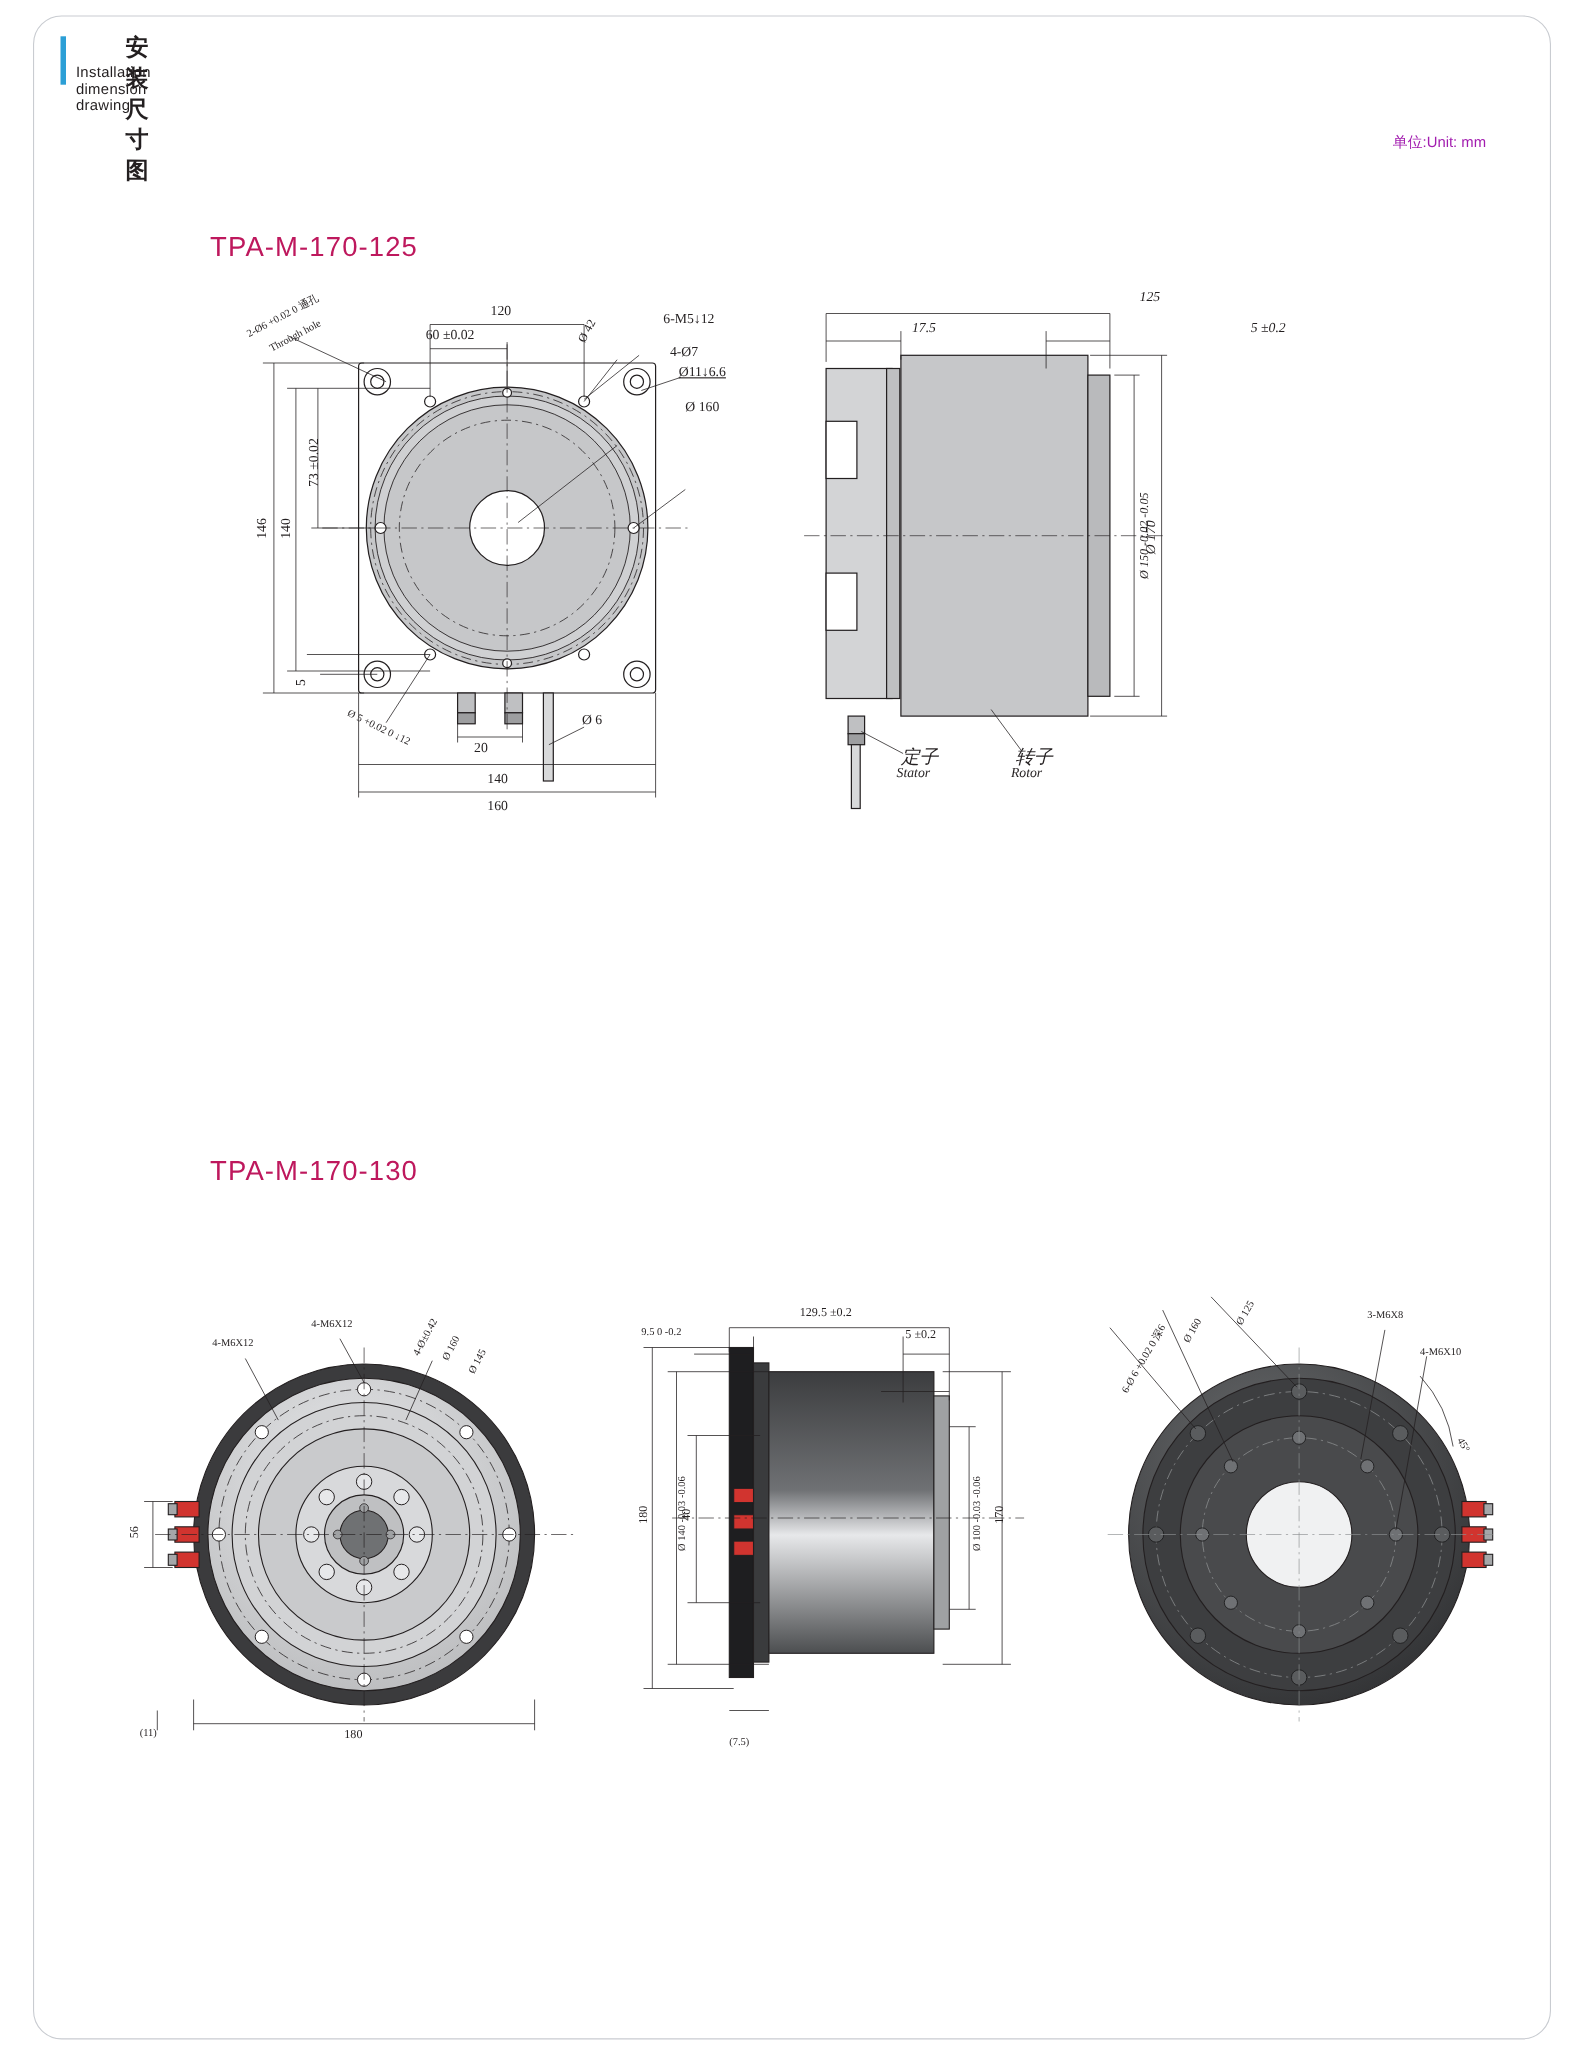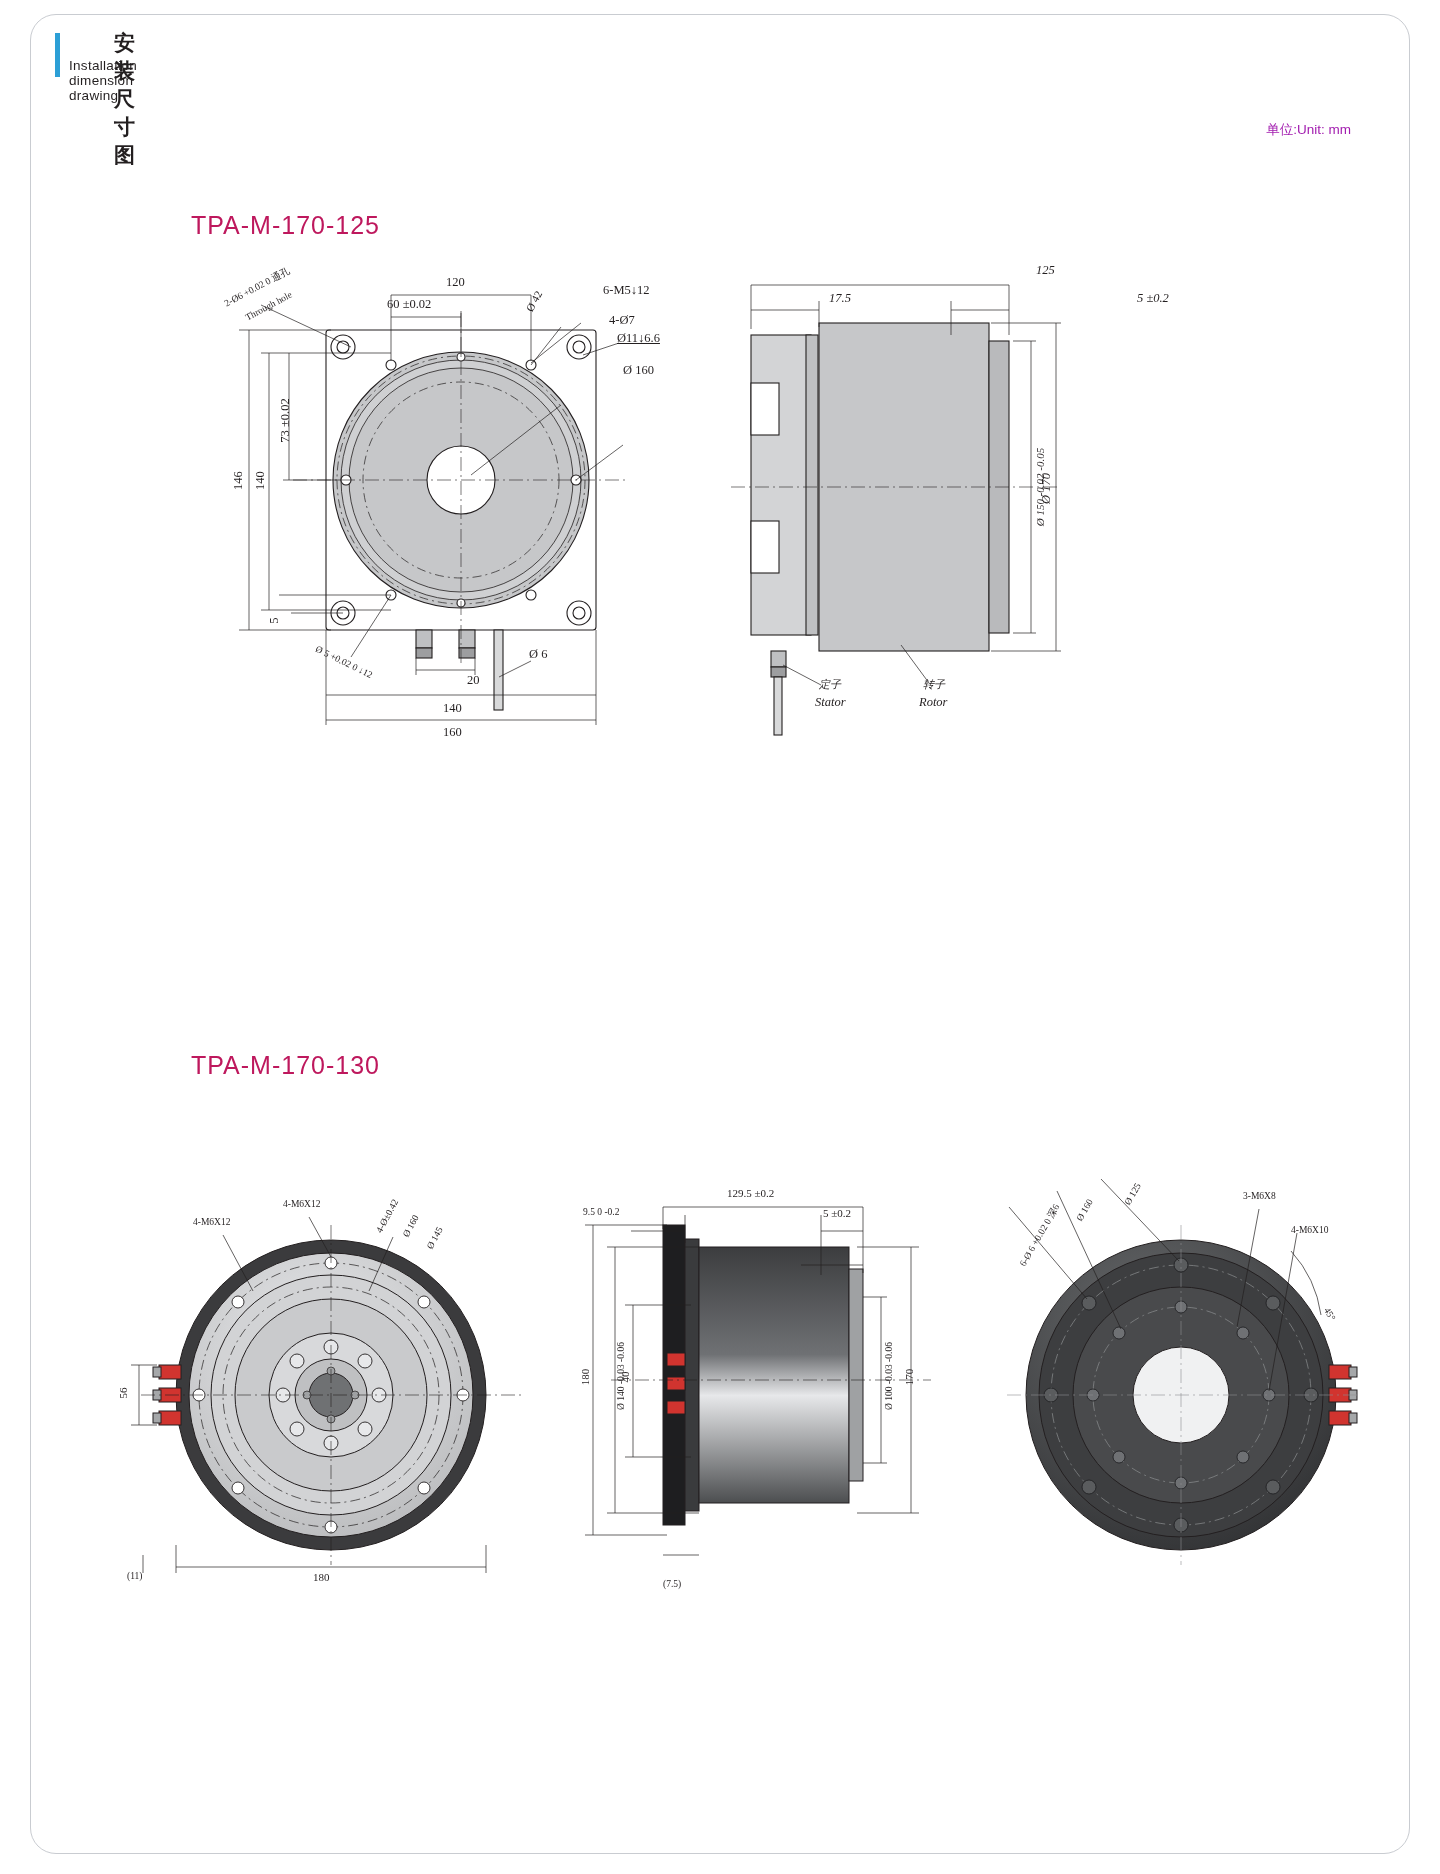--- a/index.html
+++ b/index.html
@@ -18,21 +18,21 @@
 
   .modeltitle{position:absolute;font-size:25px;letter-spacing:1px;color:#be185d;}
   #m1{left:160px;top:196px;}
   #m2{left:160px;top:1036px;}
 
   
   .dwg{position:absolute;}
   .lbl{position:absolute;font-family:"Liberation Serif",serif;font-size:12.5px;color:#231f20;white-space:nowrap;}
   .lbl.s{font-size:11px;}
   .lbl.xs{font-size:9.5px;}
-  .lbl.cn{font-family:"Liberation Sans",sans-serif;font-size:11px;}
+  .lbl.cn{font-family:"Liberation Sans",sans-serif;font-size:17px;}
   svg{display:block;overflow:visible;}
 </style>
 </head>
 <body>
 
 <div class="page">
 
   <div class="hdr">
     <div class="bar"></div>
     <div class="cn">安装尺寸图</div>
@@ -143,21 +143,21 @@
     <div class="lbl s" style="left:292px;top:30px;transform:rotate(-62deg);">Ø 42</div>
     <div class="lbl" style="left:372px;top:18px;">6-M5↓12</div>
     <div class="lbl" style="left:378px;top:48px;">4-Ø7</div>
     <div class="lbl" style="left:386px;top:66px;text-decoration:underline;">Ø11↓6.6</div>
     <div class="lbl" style="left:392px;top:98px;">Ø 160</div>
     <div class="lbl" style="left:-2px;top:208px;transform:rotate(-90deg);">146</div>
     <div class="lbl" style="left:20px;top:208px;transform:rotate(-90deg);">140</div>
     <div class="lbl" style="left:32px;top:148px;transform:rotate(-90deg);">73 ±0.02</div>
     <div class="lbl" style="left:40px;top:348px;transform:rotate(-90deg);">5</div>
     <div class="lbl xs" style="left:82px;top:392px;transform:rotate(26deg);">Ø 5 +0.02 0 ↓12</div>
-    <div class="lbl" style="left:200px;top:408px;margin-left:36px;">20</div>
+    <div class="lbl" style="left:200px;top:408px;">20</div>
     <div class="lbl" style="left:298px;top:382px;">Ø 6</div>
     <div class="lbl" style="left:212px;top:436px;">140</div>
     <div class="lbl" style="left:212px;top:460px;">160</div>
   </div>
 
   <div class="dwg" id="d1s" style="left:800px;top:250px;width:420px;height:470px;font-style:italic;">
     <svg width="420" height="470" viewBox="0 0 420 470">
       <g stroke="#231f20" fill="none" stroke-width="1.1">
 
         <rect x="-80" y="70" width="60" height="300" fill="#d3d4d6"></rect>

